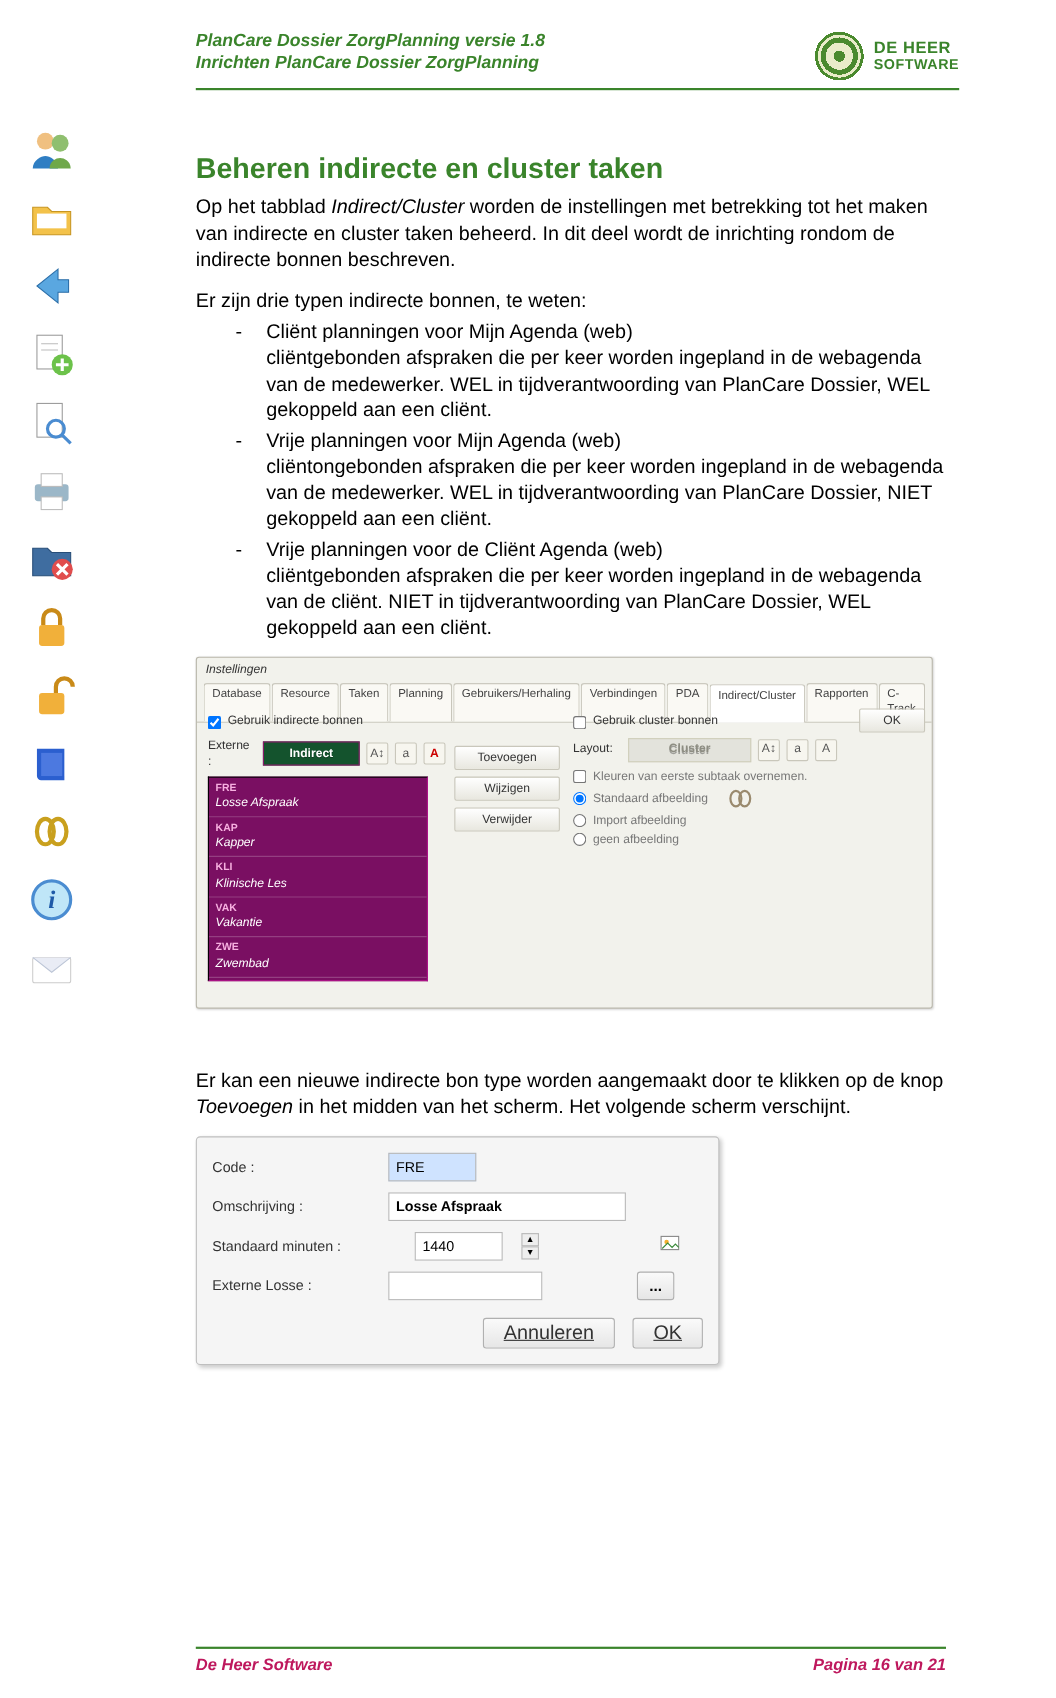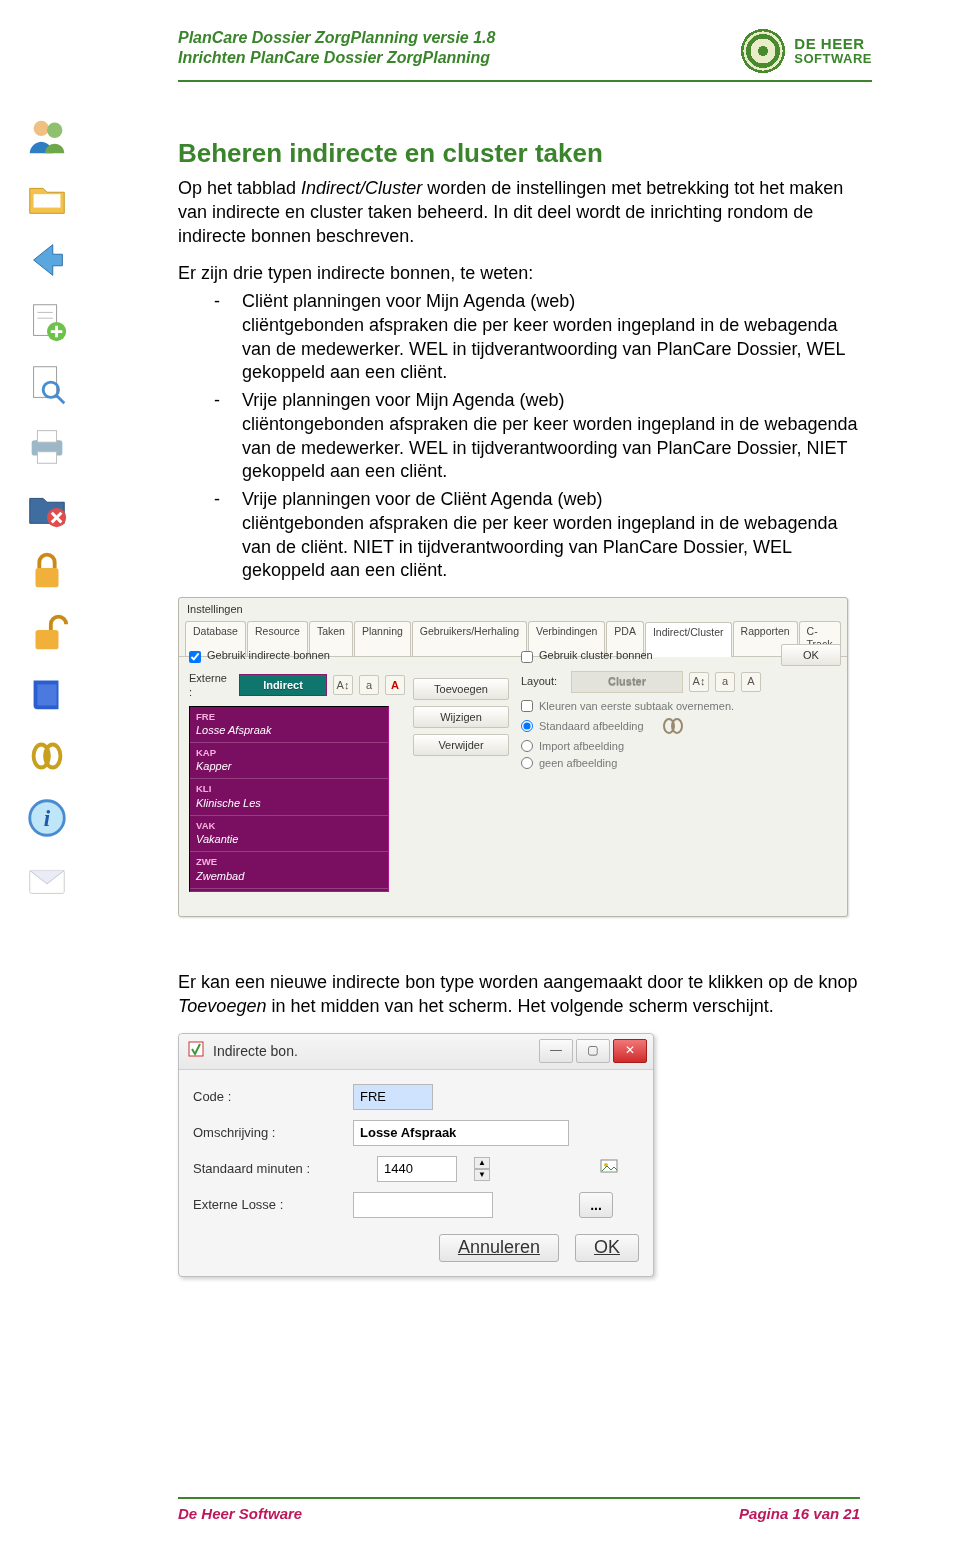--- a/index.html
+++ b/index.html
@@ -71,20 +71,21 @@
     background: #f2f2ec;
     border-radius: 3px;
     box-shadow: 1px 1px 2px rgba(0,0,0,.15);
     font-size: 11px;
     color: #333;
     position: relative;
   }
   .inst-title {
     padding: 4px 8px 2px 8px;
     font-size: 11px;
+    font-style: italic;
   }
   .tabbar {
     display:flex; gap:1px; padding: 0 6px; margin-top: 2px;
     border-bottom: 1px solid #c8c6bb;
   }
   .tab {
     padding: 3px 7px 4px 7px;
     border: 1px solid #c8c6bb; border-bottom: none;
     border-top-left-radius: 3px; border-top-right-radius: 3px;
     background: #faf9f4;
@@ -95,21 +96,21 @@
     position:absolute; top:44px; left:6px; right:6px; bottom:6px;
     display:flex; gap:8px;
   }
   .inst-col { flex:1; position:relative; }
   .chk { display:flex; align-items:flex-end; gap:6px; margin: 6px 0 8px 4px; font-size:11px; }
   .chk input { width:12px; height:12px; }
   .layout-row { display:flex; align-items:center; gap:6px; margin: 2px 0 6px 4px; }
   .layout-row .lbl { font-size:11px; width:44px; }
   .layout-bar {
     height:22px; flex:1; border:1px solid #8a1a6a;
-    background:#0f766e; color:#fff; font-weight:bold;
+    background:#14532d; color:#fff; font-weight:bold;
     display:flex; align-items:center; justify-content:center;
     text-shadow:0 1px 0 rgba(0,0,0,.3);
   }
   .layout-bar.dis { background:#e3e3dc; color:#8d8d82; border-color:#cfceba; }
   .mini-btn {
     width:20px; height:20px; border:1px solid #c9c7bb; background:#f7f6ef; border-radius:2px;
     display:flex; align-items:center; justify-content:center; font-size:11px; color:#555;
   }
   .indirect-list {
     margin: 2px 0 0 4px;
@@ -436,36 +437,20 @@
           <div class="ok-btn">OK</div>
         </div>
       </div>
     </div>
 
     <p class="p dlg-intro">
       <span>Er kan een nieuwe indirecte bon type worden aangemaakt door te klikken op de knop </span><em>Toevoegen</em><span> in het midden van het scherm. Het volgende scherm verschijnt.</span>
     </p>
 
     <div class="bon-dialog">
-      <div class="bon-titlebar">
-        <div class="ttl">
-          <span>
-            <svg width="18" height="18" viewBox="0 0 18 18">
-                <rect x="2" y="2" width="14" height="14" fill="#fff" stroke="#c33"></rect>
-                <path d="M5 9l3 5 5-10" stroke="#3a9a3b" stroke-width="2" fill="none"></path>
-              </svg>
-          </span>
-          <span>Indirecte bon.</span>
-        </div>
-        <div class="winbtns">
-          <div class="winbtn">—</div>
-          <div class="winbtn">▢</div>
-          <div class="winbtn close">✕</div>
-        </div>
-      </div>
       <div class="bon-grid">
         <label>Code :</label>
         <input class="bon-input short sel" value="FRE" style="">
         <span></span>
 
         <label>Omschrijving :</label>
         <input class="bon-input" style="font-weight: bold;" value="Losse Afspraak">
         <span></span>
 
         <label>Standaard minuten :</label>

